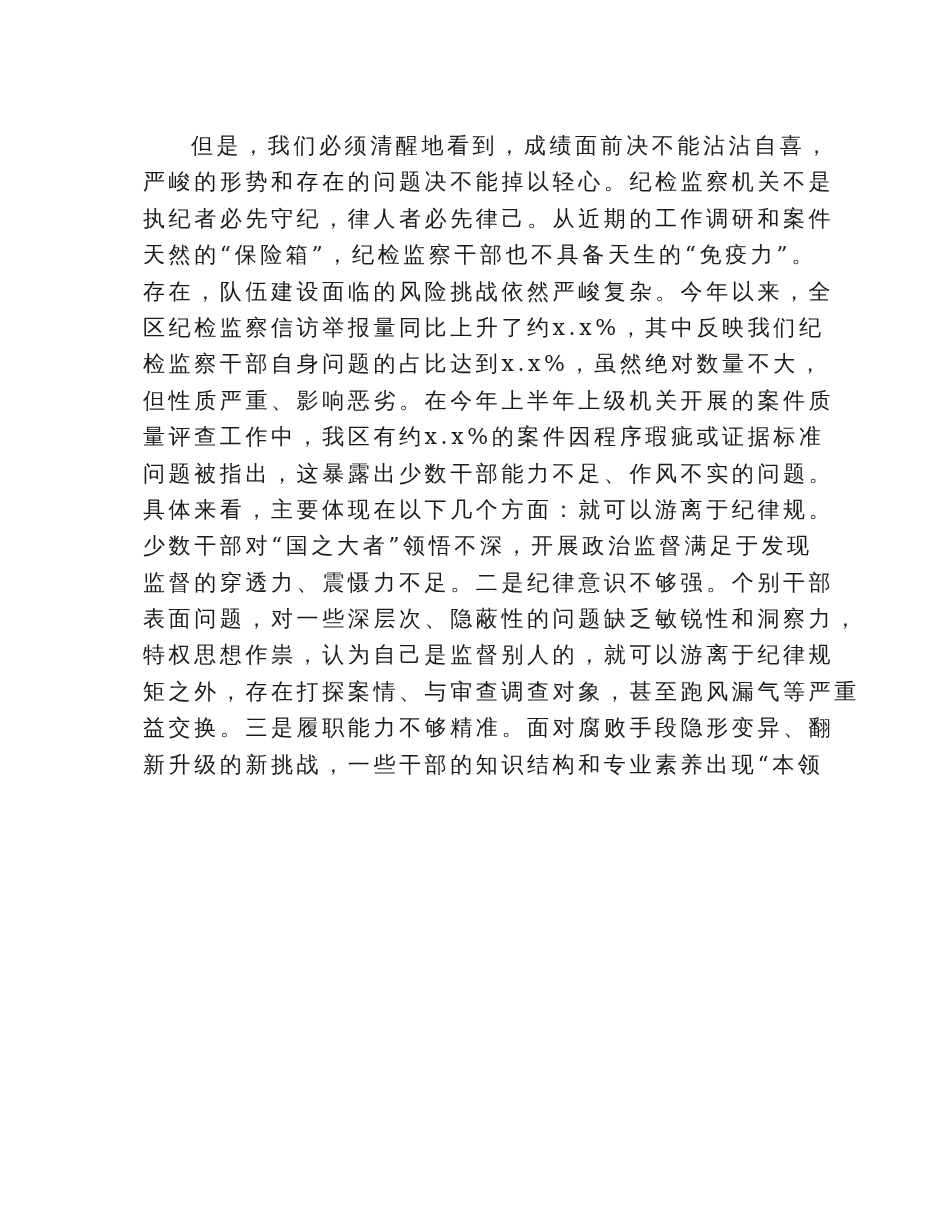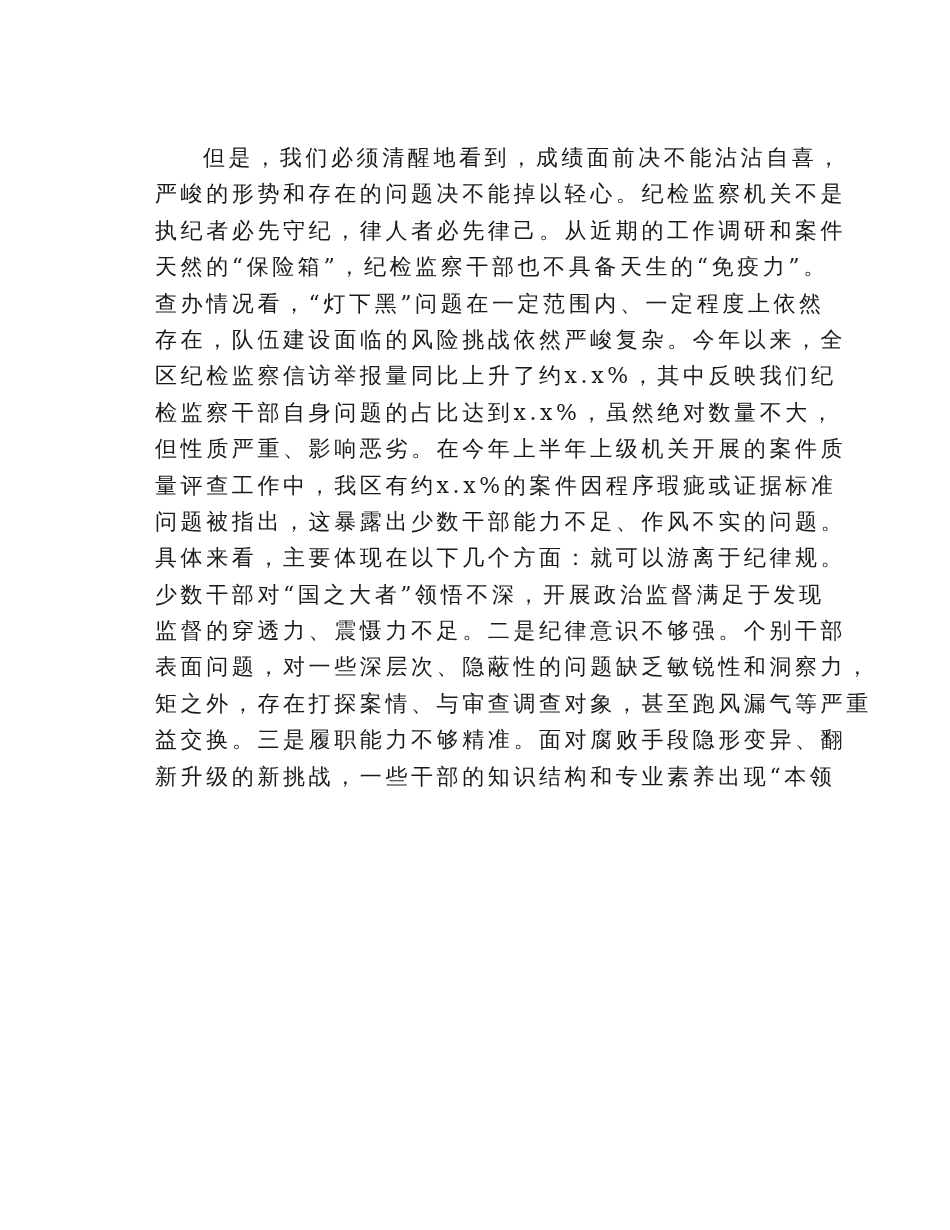--- a/index.html
+++ b/index.html
@@ -19,21 +19,21 @@
       top: 0;
       width: 950px;
       height: 1230px;
       background: #ffffff;
     }
     .body-text {
       position: absolute;
       left: 143px;
       top: 128px;
       width: 700px;
-      margin: 12px;
+      margin: 0;
       padding: 0;
       font-family: "DejaVu Serif", "Liberation Serif", serif;
       font-size: 22px;
       color: #1a1a1a;
     }
     .line {
       display: block;
       height: 36.4px;
       line-height: 36.4px;
       white-space: nowrap;
@@ -45,28 +45,28 @@
   </style>
 </head>
 <body>
 
 <div class="page">
   <div class="body-text">
     <span class="line indent">但是，我们必须清醒地看到，成绩面前决不能沾沾自喜，</span>
     <span class="line">严峻的形势和存在的问题决不能掉以轻心。纪检监察机关不是</span>
     <span class="line">执纪者必先守纪，律人者必先律己。从近期的工作调研和案件</span>
     <span class="line">天然的“保险箱”，纪检监察干部也不具备天生的“免疫力”。</span>
-    <span class="line">查办情况看，“灯下黑”问题在一定范围内、一定程度上依然</span>
     <span class="line">存在，队伍建设面临的风险挑战依然严峻复杂。今年以来，全</span>
     <span class="line">区纪检监察信访举报量同比上升了约x.x%，其中反映我们纪</span>
     <span class="line">检监察干部自身问题的占比达到x.x%，虽然绝对数量不大，</span>
     <span class="line">但性质严重、影响恶劣。在今年上半年上级机关开展的案件质</span>
     <span class="line">量评查工作中，我区有约x.x%的案件因程序瑕疵或证据标准</span>
     <span class="line">问题被指出，这暴露出少数干部能力不足、作风不实的问题。</span>
     <span class="line">具体来看，主要体现在以下几个方面：就可以游离于纪律规。</span>
     <span class="line">少数干部对“国之大者”领悟不深，开展政治监督满足于发现</span>
     <span class="line">监督的穿透力、震慑力不足。二是纪律意识不够强。个别干部</span>
     <span class="line">表面问题，对一些深层次、隐蔽性的问题缺乏敏锐性和洞察力，</span>
+    <span class="line">特权思想作祟，认为自己是监督别人的，就可以游离于纪律规</span>
     <span class="line">矩之外，存在打探案情、与审查调查对象，甚至跑风漏气等严重</span>
     <span class="line">益交换。三是履职能力不够精准。面对腐败手段隐形变异、翻</span>
     <span class="line">新升级的新挑战，一些干部的知识结构和专业素养出现“本领</span>
   </div>
 </div>
 
 </body></html>

